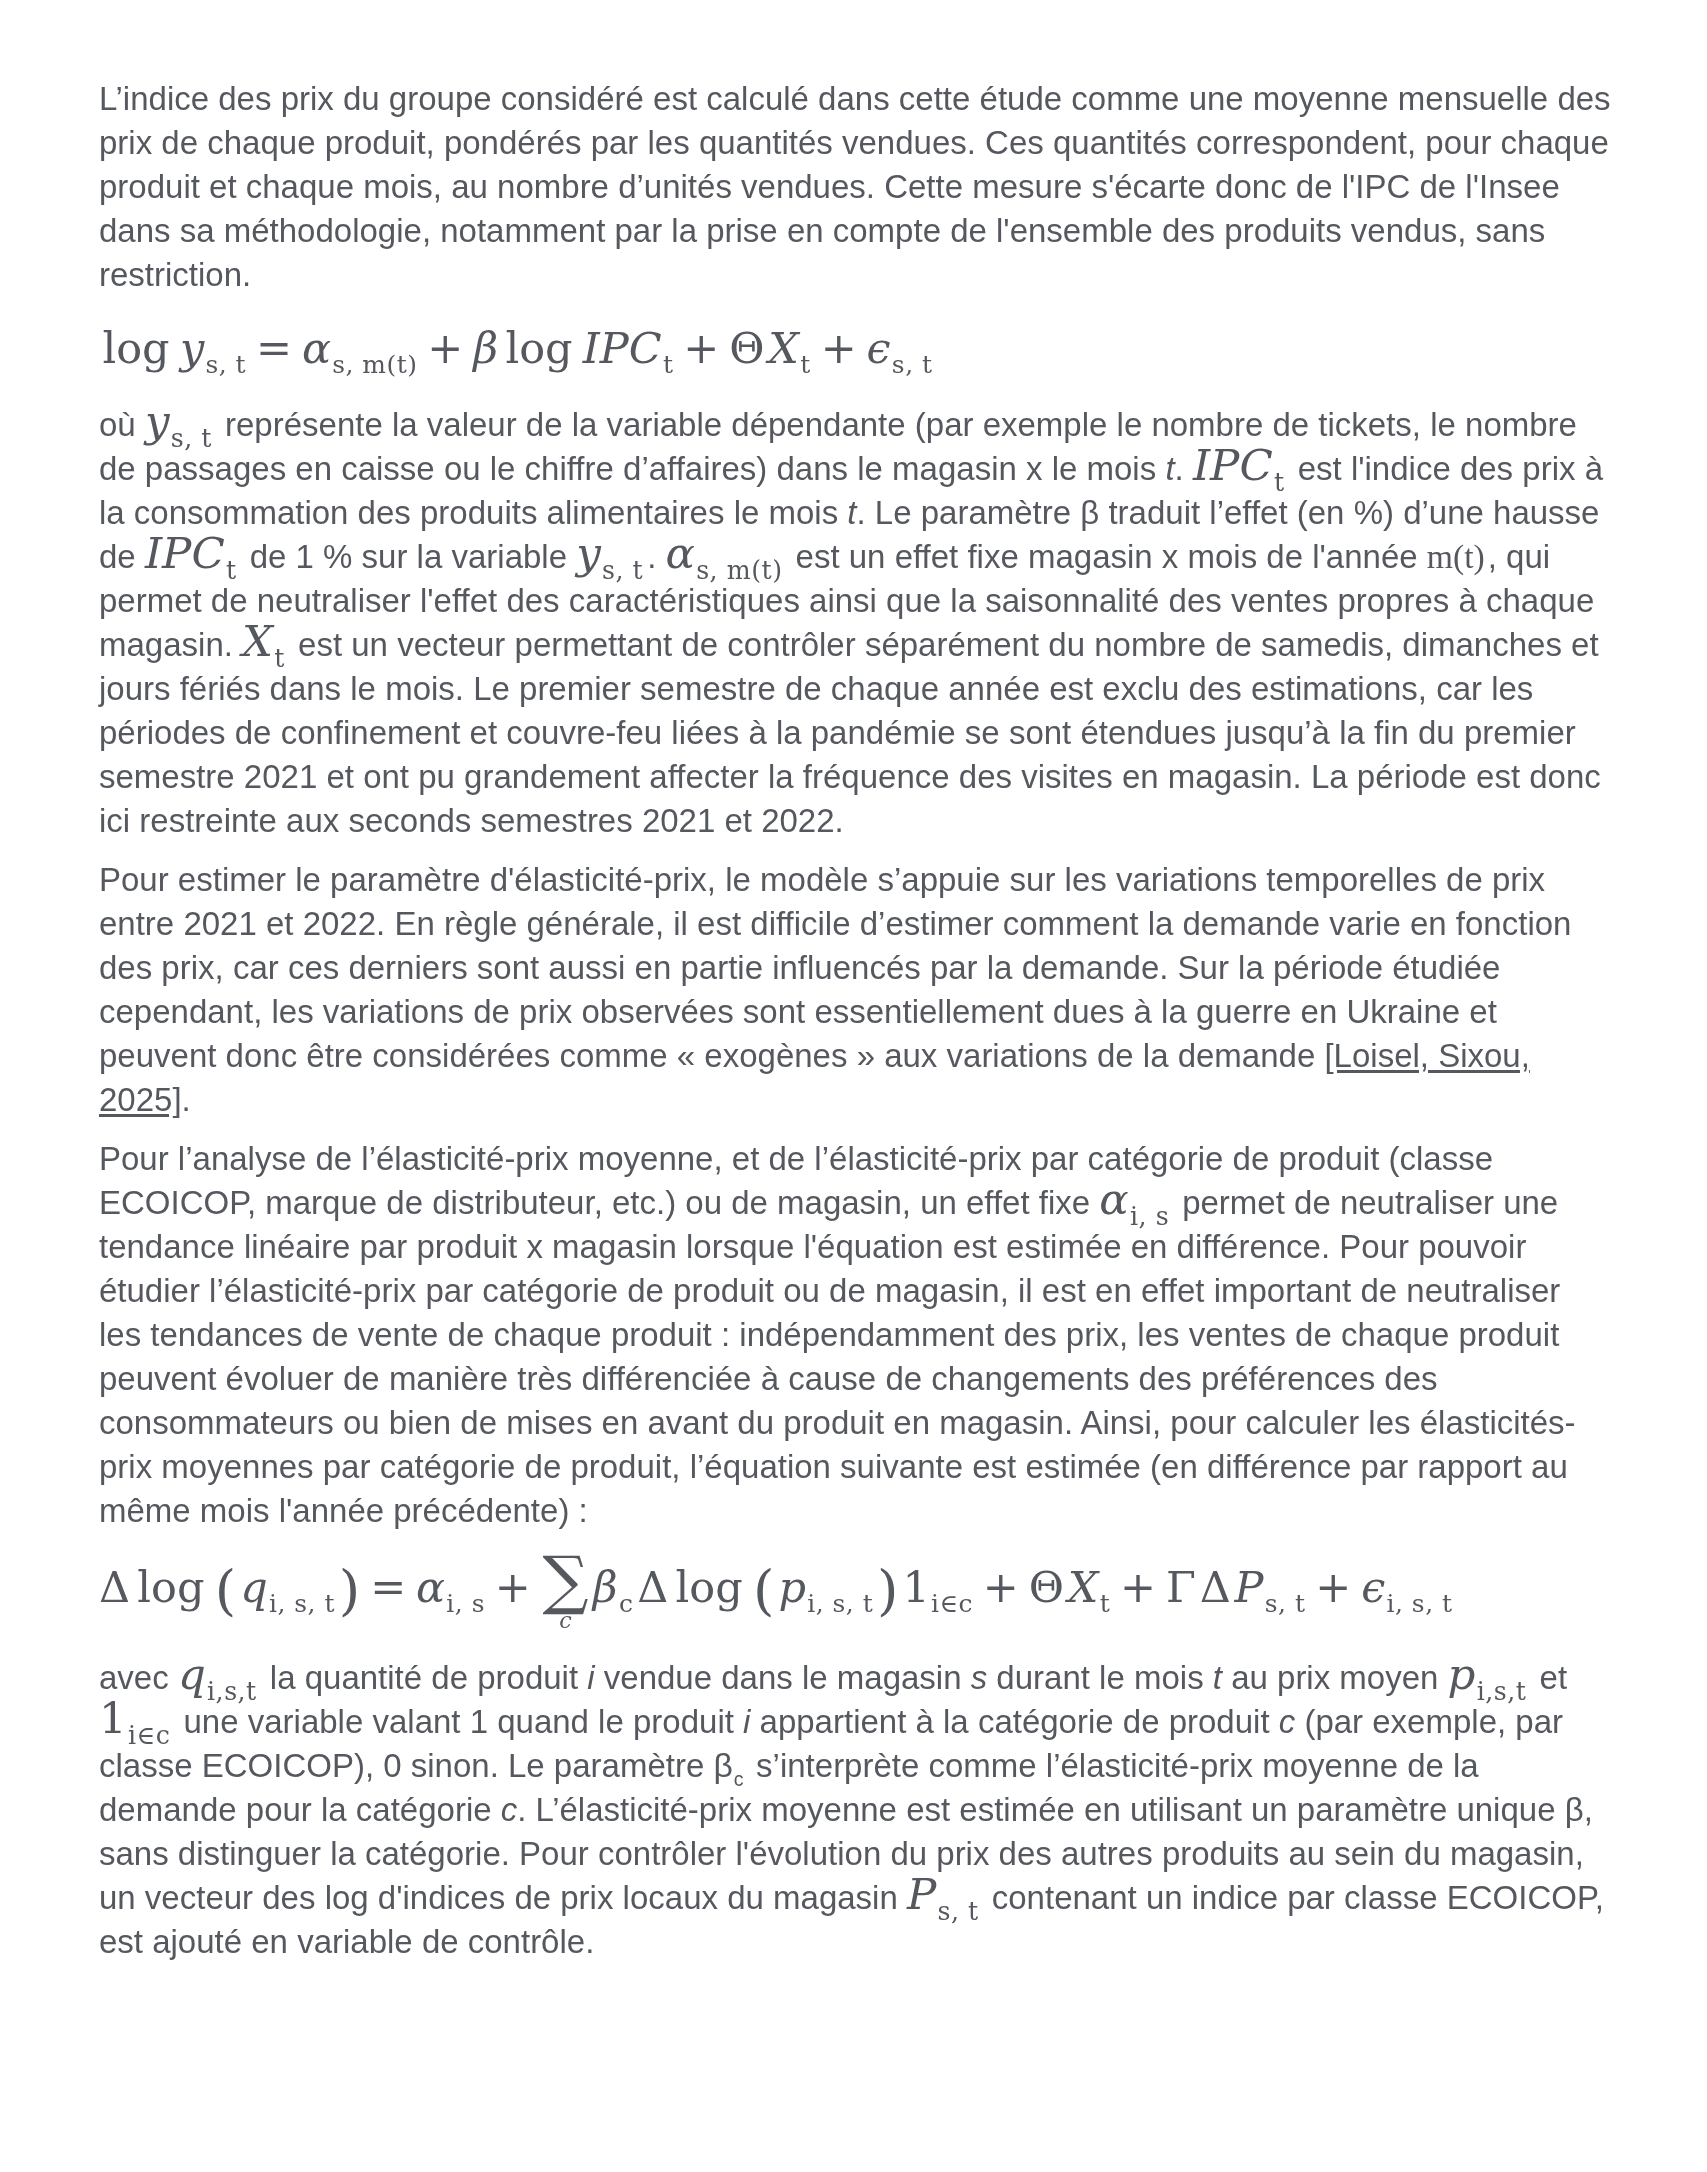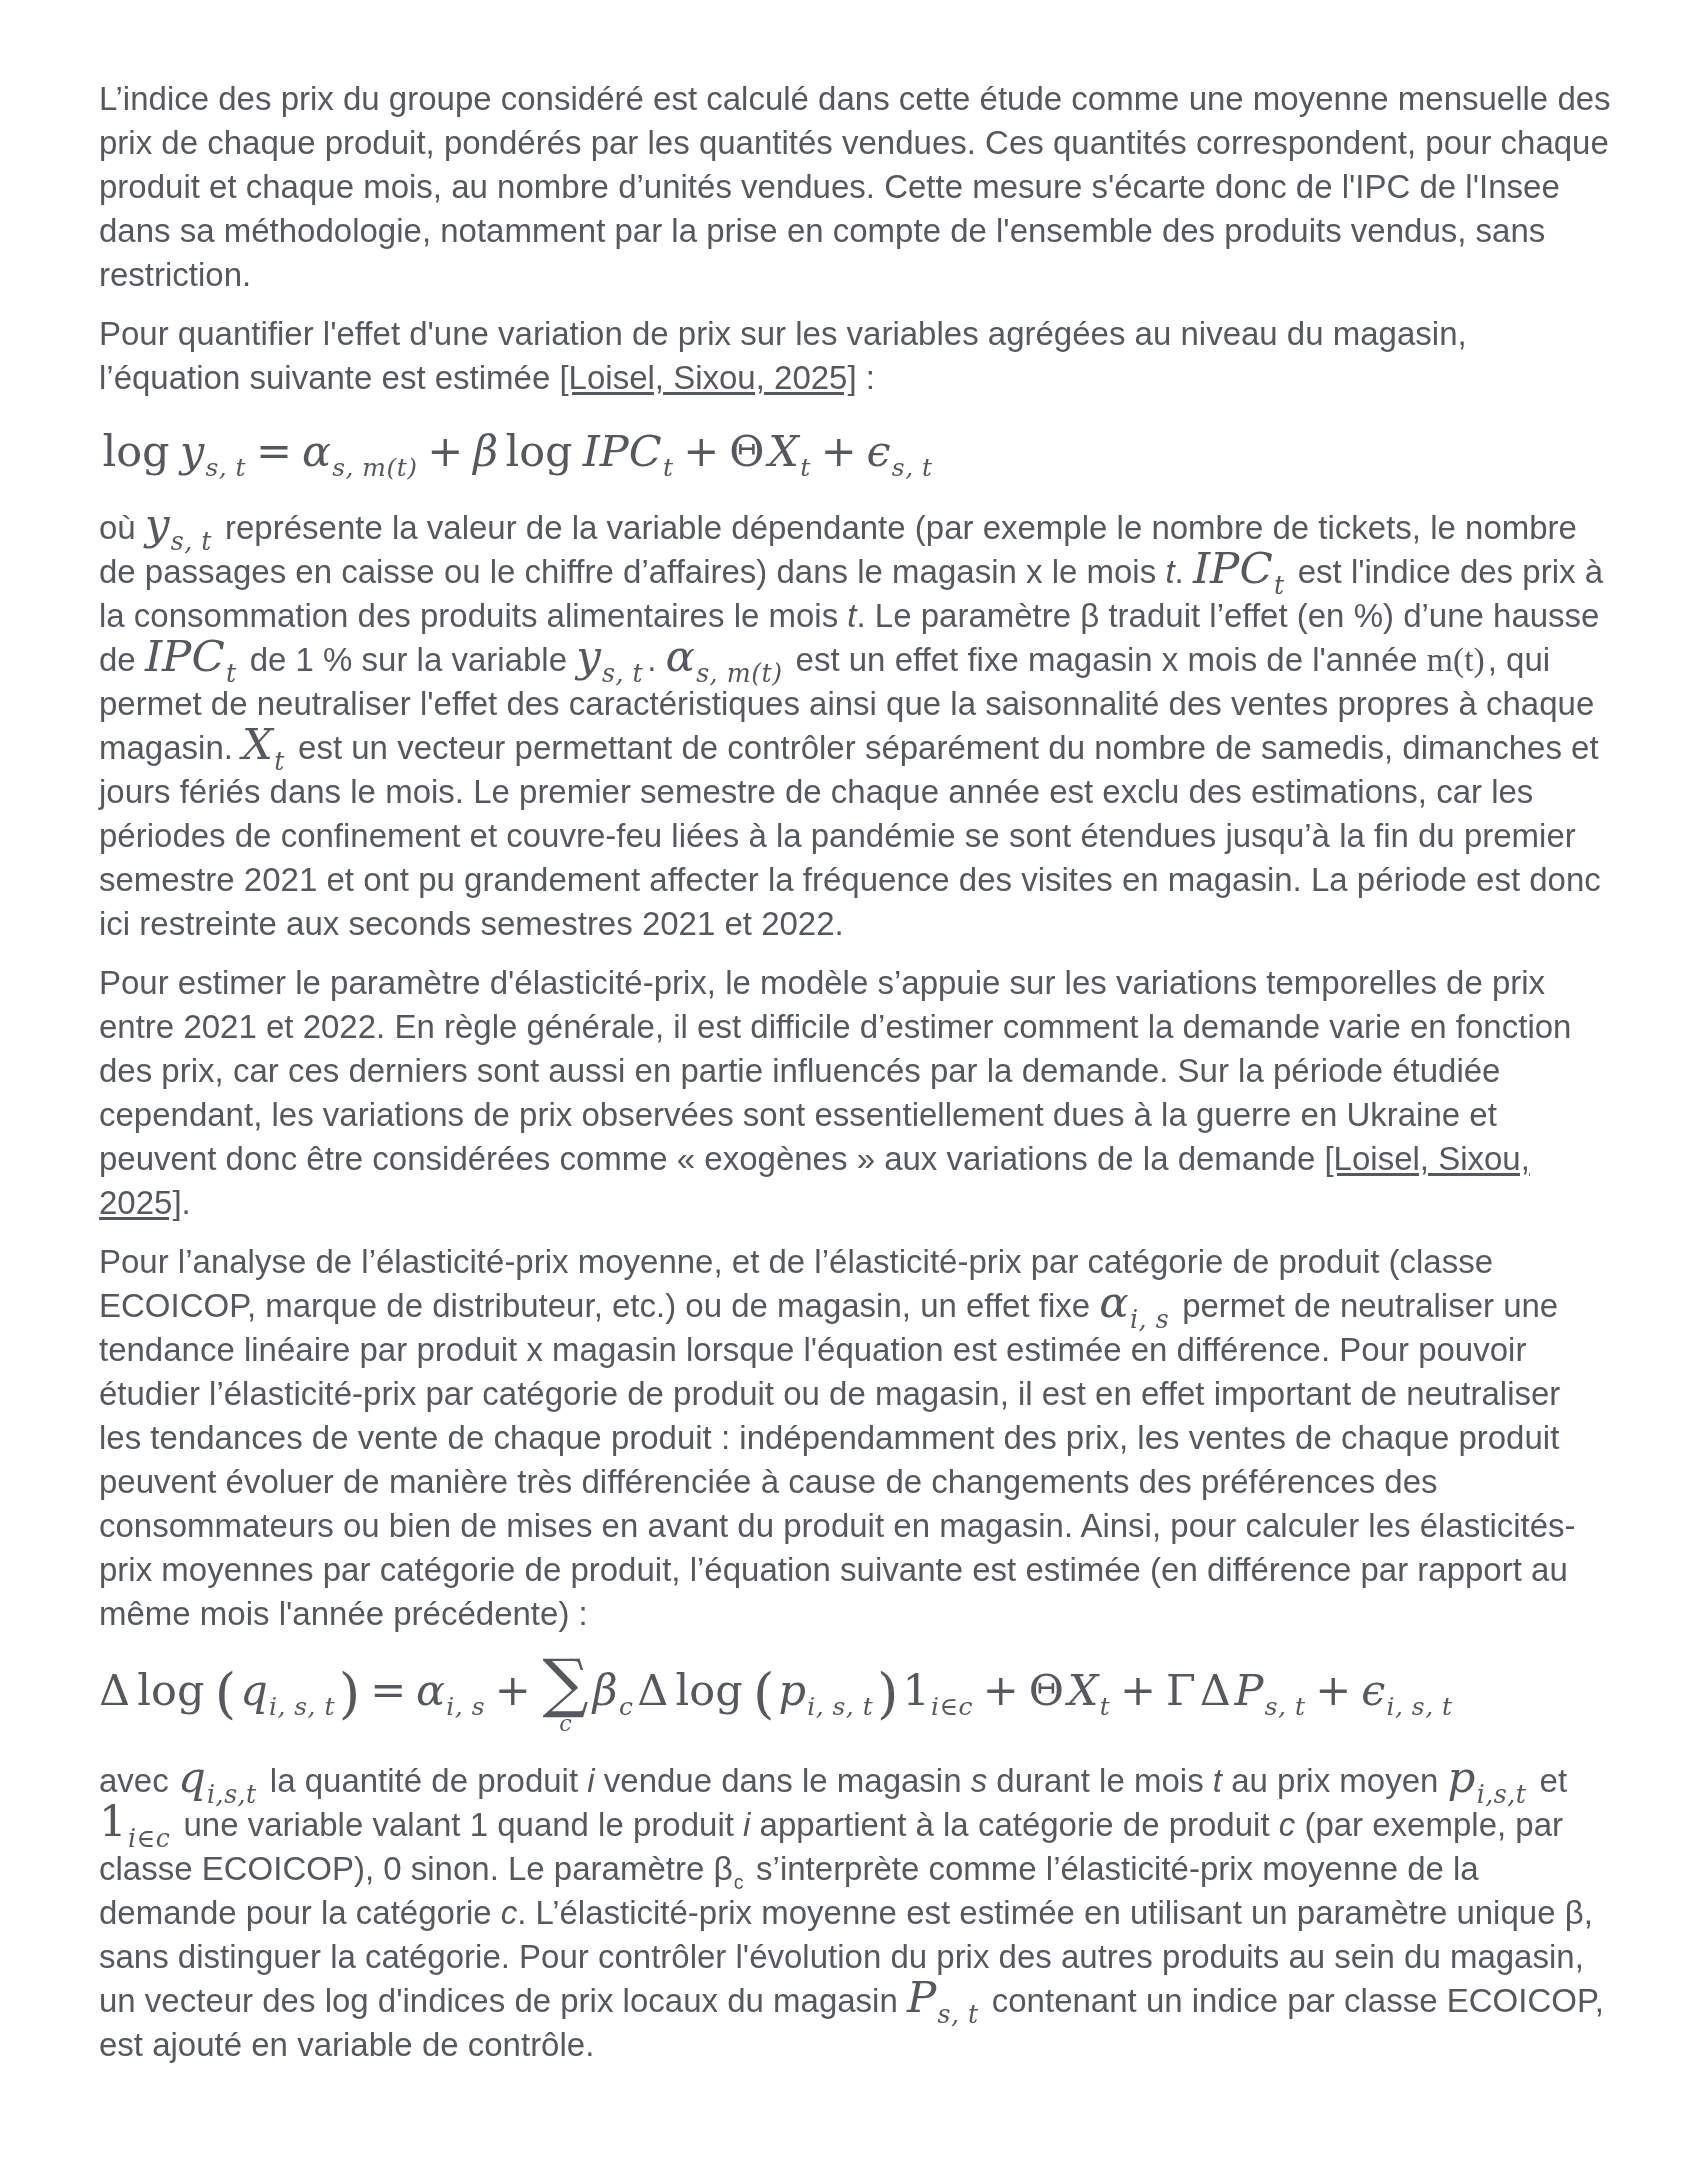--- a/index.html
+++ b/index.html
@@ -36,21 +36,20 @@
   .mx-lg { font-size: 1.32em; }
   .mx-sm { font-size: 1.02em; font-family: Liberation Serif, serif; }
   .mx-sans { font-family: inherit; text-align: right; }
   .it { font-style: italic; }
   .mb { display: inline; }
   .op { margin: 0 0.14em; font-style: normal; }
   .fn { margin: 0 0.15em 0 0.08em; font-style: normal; }
   .paren { font-size: 1.28em; vertical-align: -0.13em; font-style: normal; }
   .msub {
     font-size: 0.58em;
-    font-style: italic;
     position: relative;
     top: 0.42em;
     margin-left: 0.05em;
     letter-spacing: 0.02em;
     line-height: 0;
   }
   .mx-sans .msub { font-style: normal; }
   .equation {
     font-family: "DejaVu Serif", "Liberation Serif", serif;
     font-size: 43px;
@@ -67,21 +66,20 @@
     margin: 0 0.10em 0 0.04em;
   }
   .sum-top { font-size: 1.5em; line-height: 0.82; }
   .sum-under { font-size: 0.52em; font-style: italic; line-height: 1; margin-top: 0.12em; }
 </style>
 </head>
 <body>
 
 <main class="doc">
     <p><span>L’indice des prix du groupe considéré est calculé dans cette étude comme une moyenne mensuelle des prix de chaque produit, pondérés par les quantités vendues. Ces quantités correspondent, pour chaque produit et chaque mois, au nombre d’unités vendues. Cette mesure s'écarte donc de l'IPC de l'Insee dans sa méthodologie, notamment par la prise en compte de l'ensemble des produits vendus, sans restriction.</span></p>
-    <p><span>Pour quantifier l'effet d'une variation de prix sur les variables agrégées au niveau du magasin, l’équation suivante est estimée </span><a class="link">[Loisel, Sixou, 2025]</a><span>&nbsp;:</span></p>
     <div class="equation equation-1"><span class="mx"><span class="mb fn">log</span></span><span class="mx"><span class="mb it">y</span><span class="msub">s, t</span></span><span class="mx"><span class="mb op">=</span></span><span class="mx"><span class="mb it">α</span><span class="msub">s, m(t)</span></span><span class="mx"><span class="mb op">+</span></span><span class="mx"><span class="mb it">β</span></span><span class="mx"><span class="mb fn">log</span></span><span class="mx"><span class="mb it">IPC</span><span class="msub">t</span></span><span class="mx"><span class="mb op">+</span></span><span class="mx"><span class="mb">Θ</span></span><span class="mx"><span class="mb it">X</span><span class="msub">t</span></span><span class="mx"><span class="mb op">+</span></span><span class="mx"><span class="mb it">ϵ</span><span class="msub">s, t</span></span></div>
     <p><span>où </span><span class="mx mx-lg"><span class="mb it">y</span><span class="msub">s, t</span></span><span> représente la valeur de la variable dépendante (par exemple le nombre de tickets, le nombre de passages en caisse ou le chiffre d’affaires) dans le magasin x le mois </span><span class="vi">t</span><span>. </span><span class="mx mx-lg"><span class="mb it">IPC</span><span class="msub">t</span></span><span> est l'indice des prix à la consommation des produits alimentaires le mois </span><span class="vi">t</span><span>. Le paramètre β traduit l’effet (en %) d’une hausse de </span><span class="mx mx-lg"><span class="mb it">IPC</span><span class="msub">t</span></span><span> de 1&nbsp;% sur la variable </span><span class="mx mx-lg"><span class="mb it">y</span><span class="msub">s, t</span></span><span>. </span><span class="mx mx-lg"><span class="mb it">α</span><span class="msub">s, m(t)</span></span><span> est un effet fixe magasin x mois de l'année </span><span class="mx mx-sm"><span class="mb">m(t)</span></span><span>, qui permet de neutraliser l'effet des caractéristiques ainsi que la saisonnalité des ventes propres à chaque magasin. </span><span class="mx mx-lg"><span class="mb it">X</span><span class="msub">t</span></span><span> est un vecteur permettant de contrôler séparément du nombre de samedis, dimanches et jours fériés dans le mois. Le premier semestre de chaque année est exclu des estimations, car les périodes de confinement et couvre-feu liées à la pandémie se sont étendues jusqu’à la fin du premier semestre 2021 et ont pu grandement affecter la fréquence des visites en magasin. La période est donc ici restreinte aux seconds semestres 2021 et 2022.</span></p>
     <p><span>Pour estimer le paramètre d'élasticité-prix, le modèle s’appuie sur les variations temporelles de prix entre 2021 et 2022. En règle générale, il est difficile d’estimer comment la demande varie en fonction des prix, car ces derniers sont aussi en partie influencés par la demande. Sur la période étudiée cependant, les variations de prix observées sont essentiellement dues à la guerre en Ukraine et peuvent donc être considérées comme «&nbsp;exogènes&nbsp;» aux variations de la demande </span><a class="link">[Loisel, Sixou, 2025]</a><span>.</span></p>
     <p><span>Pour l’analyse de l’élasticité-prix moyenne, et de l’élasticité-prix par catégorie de produit (classe ECOICOP, marque de distributeur, etc.) ou de magasin, un effet fixe </span><span class="mx mx-lg"><span class="mb it">α</span><span class="msub">i, s</span></span><span> permet de neutraliser une tendance linéaire par produit x magasin lorsque l'équation est estimée en différence. Pour pouvoir étudier l’élasticité-prix par catégorie de produit ou de magasin, il est en effet important de neutraliser les tendances de vente de chaque produit&nbsp;: indépendamment des prix, les ventes de chaque produit peuvent évoluer de manière très différenciée à cause de changements des préférences des consommateurs ou bien de mises en avant du produit en magasin. Ainsi, pour calculer les élasticités-prix moyennes par catégorie de produit, l’équation suivante est estimée (en différence par rapport au même mois l'année précédente)&nbsp;:</span></p>
     <div class="equation equation-2"><span class="mx"><span class="mb">Δ</span></span><span class="mx"><span class="mb fn">log</span></span><span class="mx"><span class="mb paren">(</span></span><span class="mx"><span class="mb it">q</span><span class="msub">i, s, t</span></span><span class="mx"><span class="mb paren">)</span></span><span class="mx"><span class="mb op">=</span></span><span class="mx"><span class="mb it">α</span><span class="msub">i, s</span></span><span class="mx"><span class="mb op">+</span></span><span class="mx sum">
         <span class="sum-top">∑</span>
         <span class="sum-under">c</span>
       </span><span class="mx"><span class="mb it">β</span><span class="msub">c</span></span><span class="mx"><span class="mb">Δ</span></span><span class="mx"><span class="mb fn">log</span></span><span class="mx"><span class="mb paren">(</span></span><span class="mx"><span class="mb it">p</span><span class="msub">i, s, t</span></span><span class="mx"><span class="mb paren">)</span></span><span class="mx"><span class="mb">1</span><span class="msub">i∈c</span></span><span class="mx"><span class="mb op">+</span></span><span class="mx"><span class="mb">Θ</span></span><span class="mx"><span class="mb it">X</span><span class="msub">t</span></span><span class="mx"><span class="mb op">+</span></span><span class="mx"><span class="mb">Γ</span></span><span class="mx"><span class="mb">Δ</span></span><span class="mx"><span class="mb it">P</span><span class="msub">s, t</span></span><span class="mx"><span class="mb op">+</span></span><span class="mx"><span class="mb it">ϵ</span><span class="msub">i, s, t</span></span></div>
     <p><span>avec </span><span class="mx mx-lg"><span class="mb it">q</span><span class="msub">i,s,t</span></span><span>  la quantité de produit </span><span class="vi">i</span><span> vendue dans le magasin </span><span class="vi">s</span><span> durant le mois </span><span class="vi">t</span><span> au prix moyen </span><span class="mx mx-lg"><span class="mb it">p</span><span class="msub">i,s,t</span></span><span> et </span><span class="mx mx-lg"><span class="mb">1</span><span class="msub">i∈c</span></span><span> une variable valant 1 quand le produit </span><span class="vi">i</span><span> appartient à la catégorie de produit </span><span class="vi">c</span><span> (par exemple, par classe ECOICOP), 0 sinon. Le paramètre </span><span class="mx mx-sm mx-sans"><span class="mb">β</span><span class="msub">c</span></span><span> s’interprète comme l’élasticité-prix moyenne de la demande pour la catégorie </span><span class="vi">c</span><span>. L’élasticité-prix moyenne est estimée en utilisant un paramètre unique β, sans distinguer la catégorie. Pour contrôler l'évolution du prix des autres produits au sein du magasin, un vecteur des log d'indices de prix locaux du magasin </span><span class="mx mx-lg"><span class="mb it">P</span><span class="msub">s, t</span></span><span> contenant un indice par classe ECOICOP, est ajouté en variable de contrôle.</span></p>
   </main>

